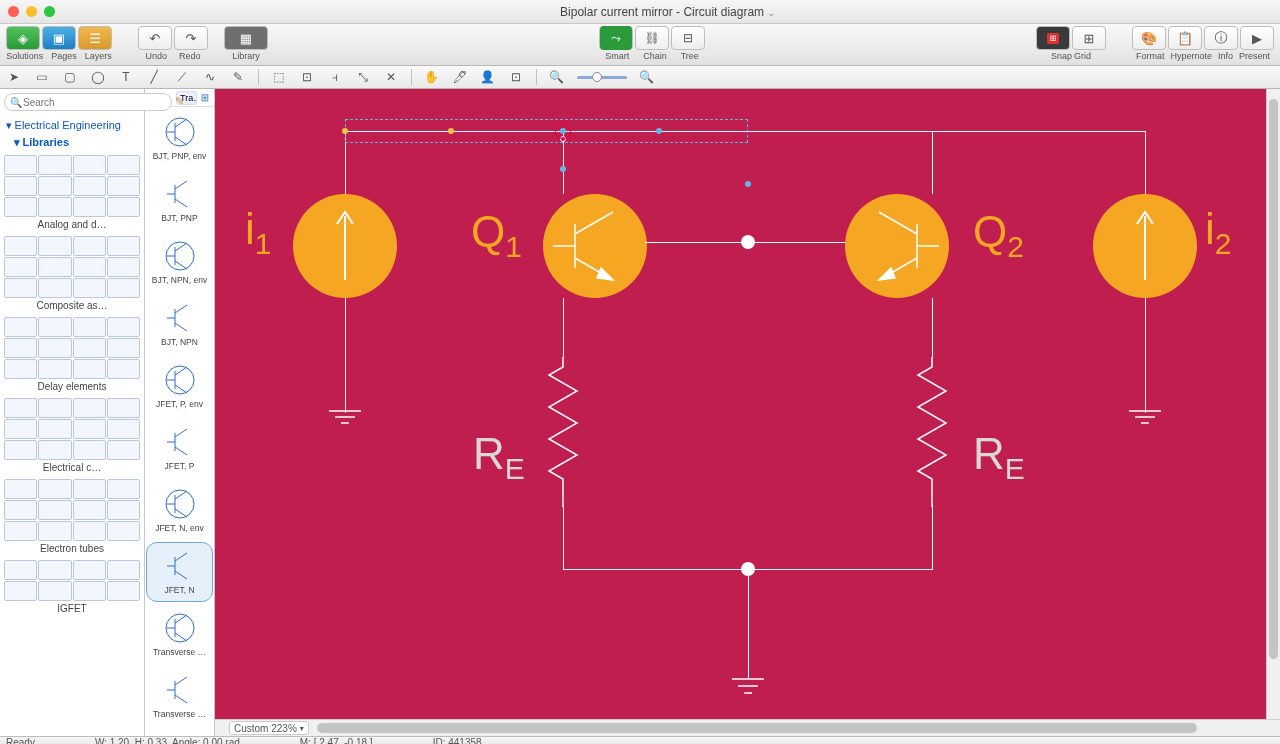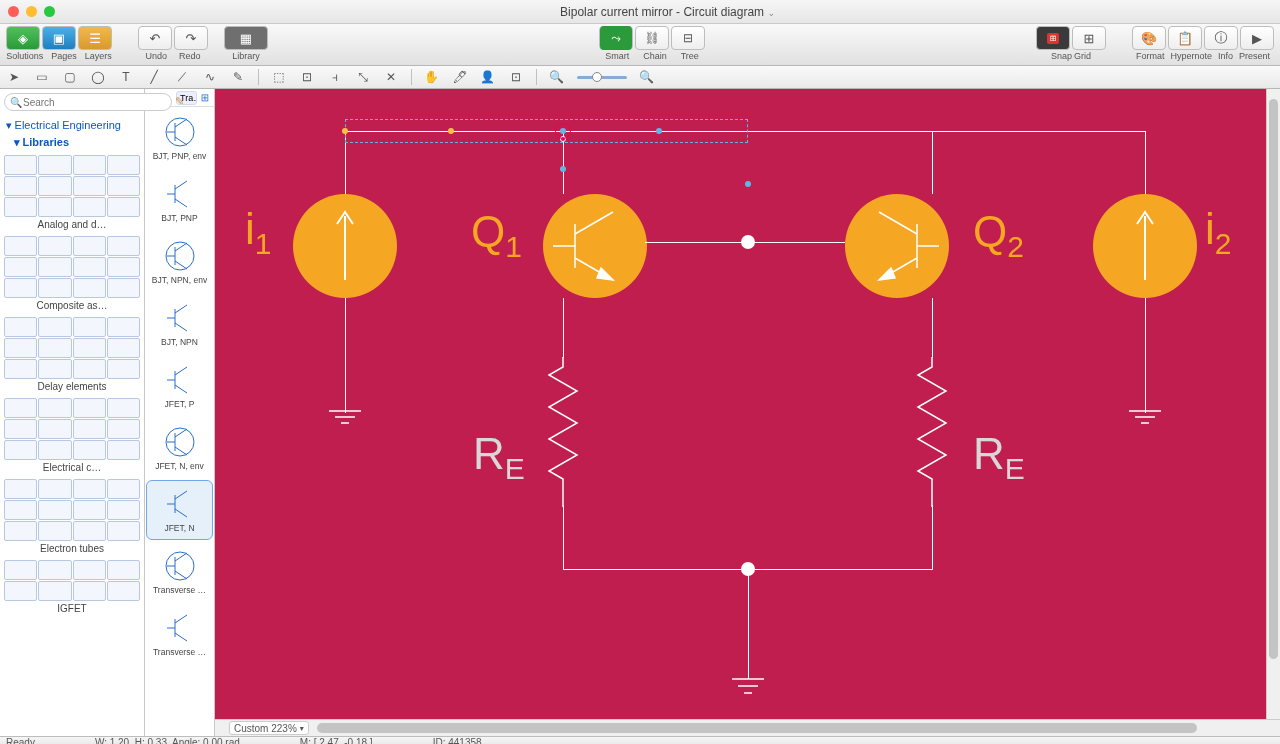--- a/index.html
+++ b/index.html
@@ -49,21 +49,21 @@
 .lib-cell { height: 20px; border: 1px solid #b8c8e0; background: #f3f7fd; border-radius: 2px; }
 .lib-name { font-size: 10px; color: #444; text-align: center; margin-top: 2px; white-space: nowrap; overflow: hidden; text-overflow: ellipsis; }
 
 
 .stencil { width: 70px; background: #fff; border-right: 1px solid #c8c8c8; display: flex; flex-direction: column; }
 .stencil-hdr { height: 18px; display: flex; align-items: center; gap: 2px; padding: 0 3px; border-bottom: 1px solid #ddd; }
 .nav-ch { width: 12px; font-size: 10px; color: #2a6fc9; cursor: pointer; text-align: center; }
 .stencil-title { flex: 1; font-size: 9px; background: #eef; border: 1px solid #cde; border-radius: 3px; padding: 1px 3px; white-space: nowrap; overflow: hidden; }
 .stencil-list { flex: 1; overflow: hidden; }
 .stencil-item { height: 62px; display: flex; flex-direction: column; align-items: center; justify-content: center; gap: 2px; cursor: pointer; }
-.stencil-item.selected { background: #e6f0fb; border: 1px solid #6fa8e6; border-radius: 6px; margin: 1px; height: 60px; }
+.stencil-item.selected { background: #e6f0fb; border: 1px solid #6fa8e6; border-radius: 11px; margin: 1px; height: 60px; }
 .stencil-shape { width: 34px; height: 34px; display: flex; align-items: center; justify-content: center; }
 .stencil-lbl { font-size: 8.5px; color: #444; text-align: right; white-space: nowrap; max-width: 60px; overflow: hidden; text-overflow: ellipsis; }
 
 
 .canvas-wrap { flex: 1; position: relative; background: #e5e5e5; display: flex; flex-direction: column; }
 .canvas { flex: 1; background: #c01e4e; position: relative; overflow: hidden; margin-right: 14px; }
 .vscroll { position: absolute; right: 0; top: 0; bottom: 17px; width: 14px; background: #f0f0f0; border-left: 1px solid #ccc; }
 .vthumb { position: absolute; left: 2px; right: 2px; top: 10px; height: 560px; background: #c4c4c4; border-radius: 5px; }
 .canvas-bottom { height: 17px; background: #f0f0f0; border-top: 1px solid #ccc; display: flex; align-items: center; font-size: 10px; color: #555; }
 .zoom-box { border: 1px solid #ccc; background: #fff; padding: 0 4px; height: 14px; display: flex; align-items: center; border-radius: 3px; margin: 0 4px; gap: 3px; }
@@ -395,20 +395,32 @@
           </div>
           <div class="stencil-lbl">BJT, NPN</div>
         </div>
         <div class="stencil-item">
           <div class="stencil-shape">
             <svg class="tr" width="34" height="34">
               <line x1="12" y1="8" x2="12" y2="26"></line>
               <line x1="12" y1="12" x2="24" y2="4"></line>
               <line x1="12" y1="22" x2="24" y2="30"></line>
               <line x1="4" y1="17" x2="12" y2="17"></line>
+              <circle cx="17" cy="17" r="14"></circle>
+            </svg>
+          </div>
+          <div class="stencil-lbl">JFET, P, env</div>
+        </div>
+        <div class="stencil-item">
+          <div class="stencil-shape">
+            <svg class="tr" width="34" height="34">
+              <line x1="12" y1="8" x2="12" y2="26"></line>
+              <line x1="12" y1="12" x2="24" y2="4"></line>
+              <line x1="12" y1="22" x2="24" y2="30"></line>
+              <line x1="4" y1="17" x2="12" y2="17"></line>
             </svg>
           </div>
           <div class="stencil-lbl">JFET, P</div>
         </div>
         <div class="stencil-item">
           <div class="stencil-shape">
             <svg class="tr" width="34" height="34">
               <line x1="12" y1="8" x2="12" y2="26"></line>
               <line x1="12" y1="12" x2="24" y2="4"></line>
               <line x1="12" y1="22" x2="24" y2="30"></line>

